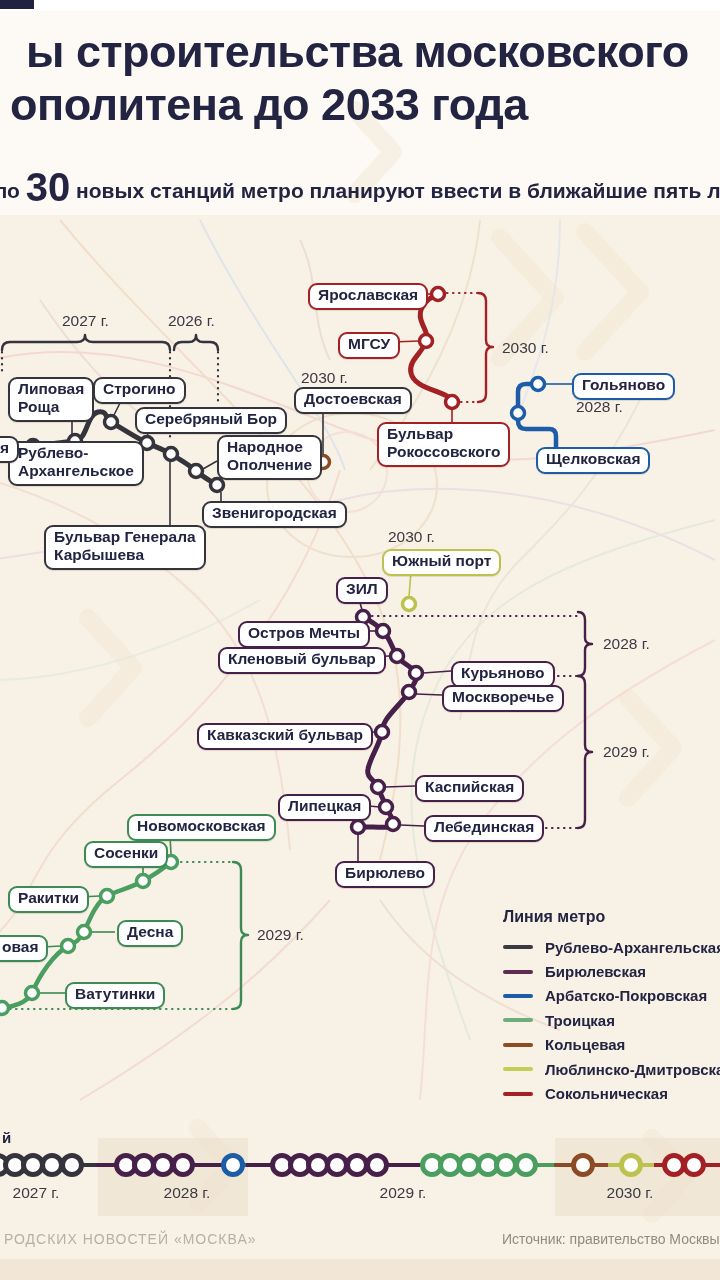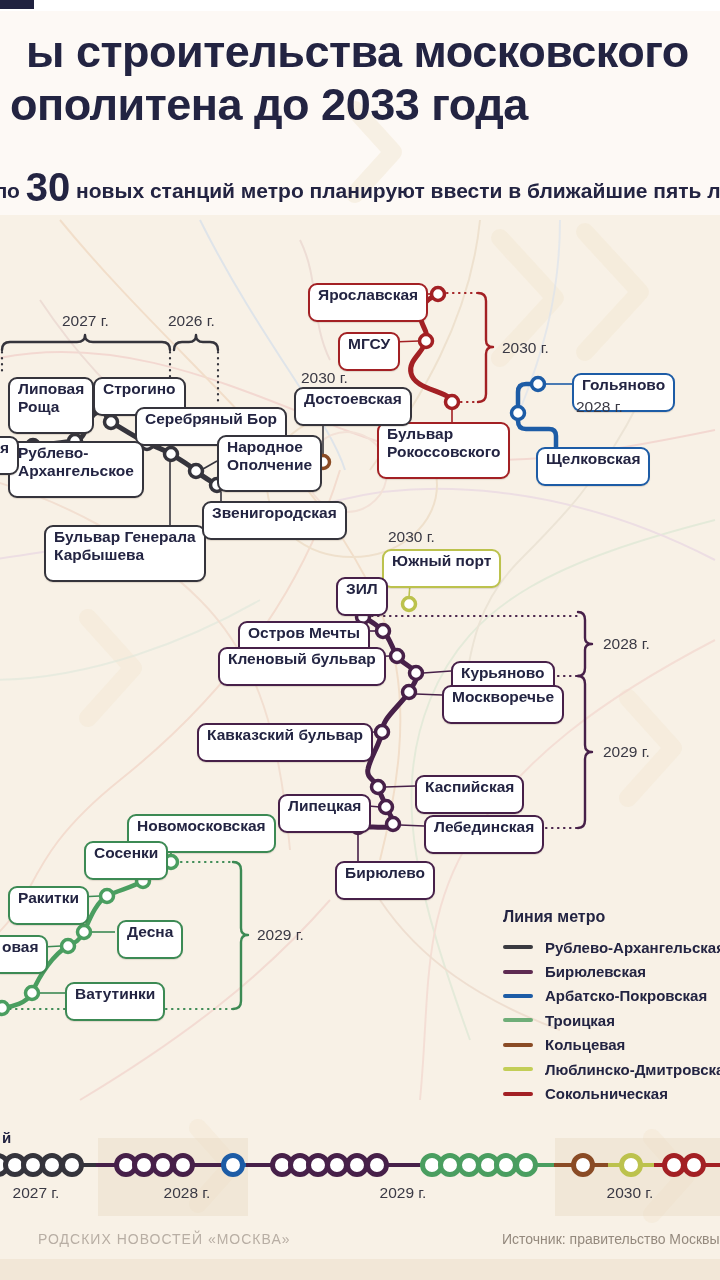--- a/index.html
+++ b/index.html
@@ -8,37 +8,37 @@
   .abs{position:absolute;}
   #top-strip{left:0;top:0;width:720px;height:11px;background:#ffffff;}
   #top-frag{left:0;top:0;width:34px;height:9px;background:#20223f;}
   #title-zone{left:0;top:11px;width:720px;height:204px;background:var(--bg_top,#fdf9f5);}
   #bottom-strip{left:0;top:1259px;width:720px;height:21px;background:var(--strip,#f2e7d7);}
   .title-line{color:var(--text,#232442);font-weight:700;font-size:45px;line-height:50px;letter-spacing:-.5px;white-space:nowrap;}
   #subtitle{color:var(--text,#232442);font-size:21px;font-weight:600;white-space:nowrap;}
   #subtitle .big{font-size:40px;font-weight:700;vertical-align:-3px;}
   svg{position:absolute;left:0;top:0;overflow:visible;}
   .lbl{position:absolute;background:#fff;border:2px solid var(--dark,#35343c);border-radius:9px;
-       padding:1px 8px 16px;font-size:15.5px;line-height:18px;font-weight:600;color:var(--text,#232442);
+       padding:1px 8px 4px;font-size:15.5px;line-height:18px;font-weight:600;color:var(--text,#232442);
        white-space:pre-line;box-shadow:0 1px 1px rgba(90,70,50,.15);z-index:4;}
   .c-dark{border-color:var(--dark,#35343c);}
   .c-red{border-color:var(--red,#a32024);}
   .c-blue{border-color:var(--blue,#1d5ca6);}
   .c-purple{border-color:var(--purple,#472049);}
   .c-green{border-color:var(--green_dark,#3c8a54);}
   .c-olive{border-color:var(--olive,#bcc24d);}
   .yr{position:absolute;font-size:15.5px;color:var(--year,#3a3944);white-space:nowrap;z-index:4;}
   #legend{position:absolute;left:503px;top:908px;z-index:4;}
   #legend .lg-title{font-size:16px;font-weight:700;color:var(--text,#232442);margin-bottom:9px;}
   .legend-row{display:flex;align-items:center;height:24.4px;}
   .legend-swatch{width:30px;height:4px;border-radius:2px;flex:0 0 30px;margin-right:12px;}
   .legend-name{font-size:15px;font-weight:600;color:var(--text,#232442);white-space:nowrap;}
   #tl-frag{left:2px;top:1129px;font-size:15px;font-weight:700;color:var(--text,#232442);z-index:4;}
   .tl-year{position:absolute;top:1184px;width:70px;text-align:center;font-size:15.5px;color:var(--year,#3a3944);z-index:4;}
-  #footer-left{left:4px;top:1231px;font-size:14px;letter-spacing:1px;color:#b8aea4;white-space:nowrap;z-index:4;margin-left:34px;}
+  #footer-left{left:4px;top:1231px;font-size:14px;letter-spacing:1px;color:#b8aea4;white-space:nowrap;z-index:4;}
   #footer-right{left:502px;top:1231px;width:218px;overflow:hidden;font-size:14px;color:#94897d;white-space:nowrap;z-index:4;}
 </style>
 </head>
 <body>
 
 <div class="abs" id="top-strip"></div>
 <div class="abs" id="top-frag"></div>
 <div class="abs" id="title-zone"></div>
 <div class="abs" id="bottom-strip"></div>
 

